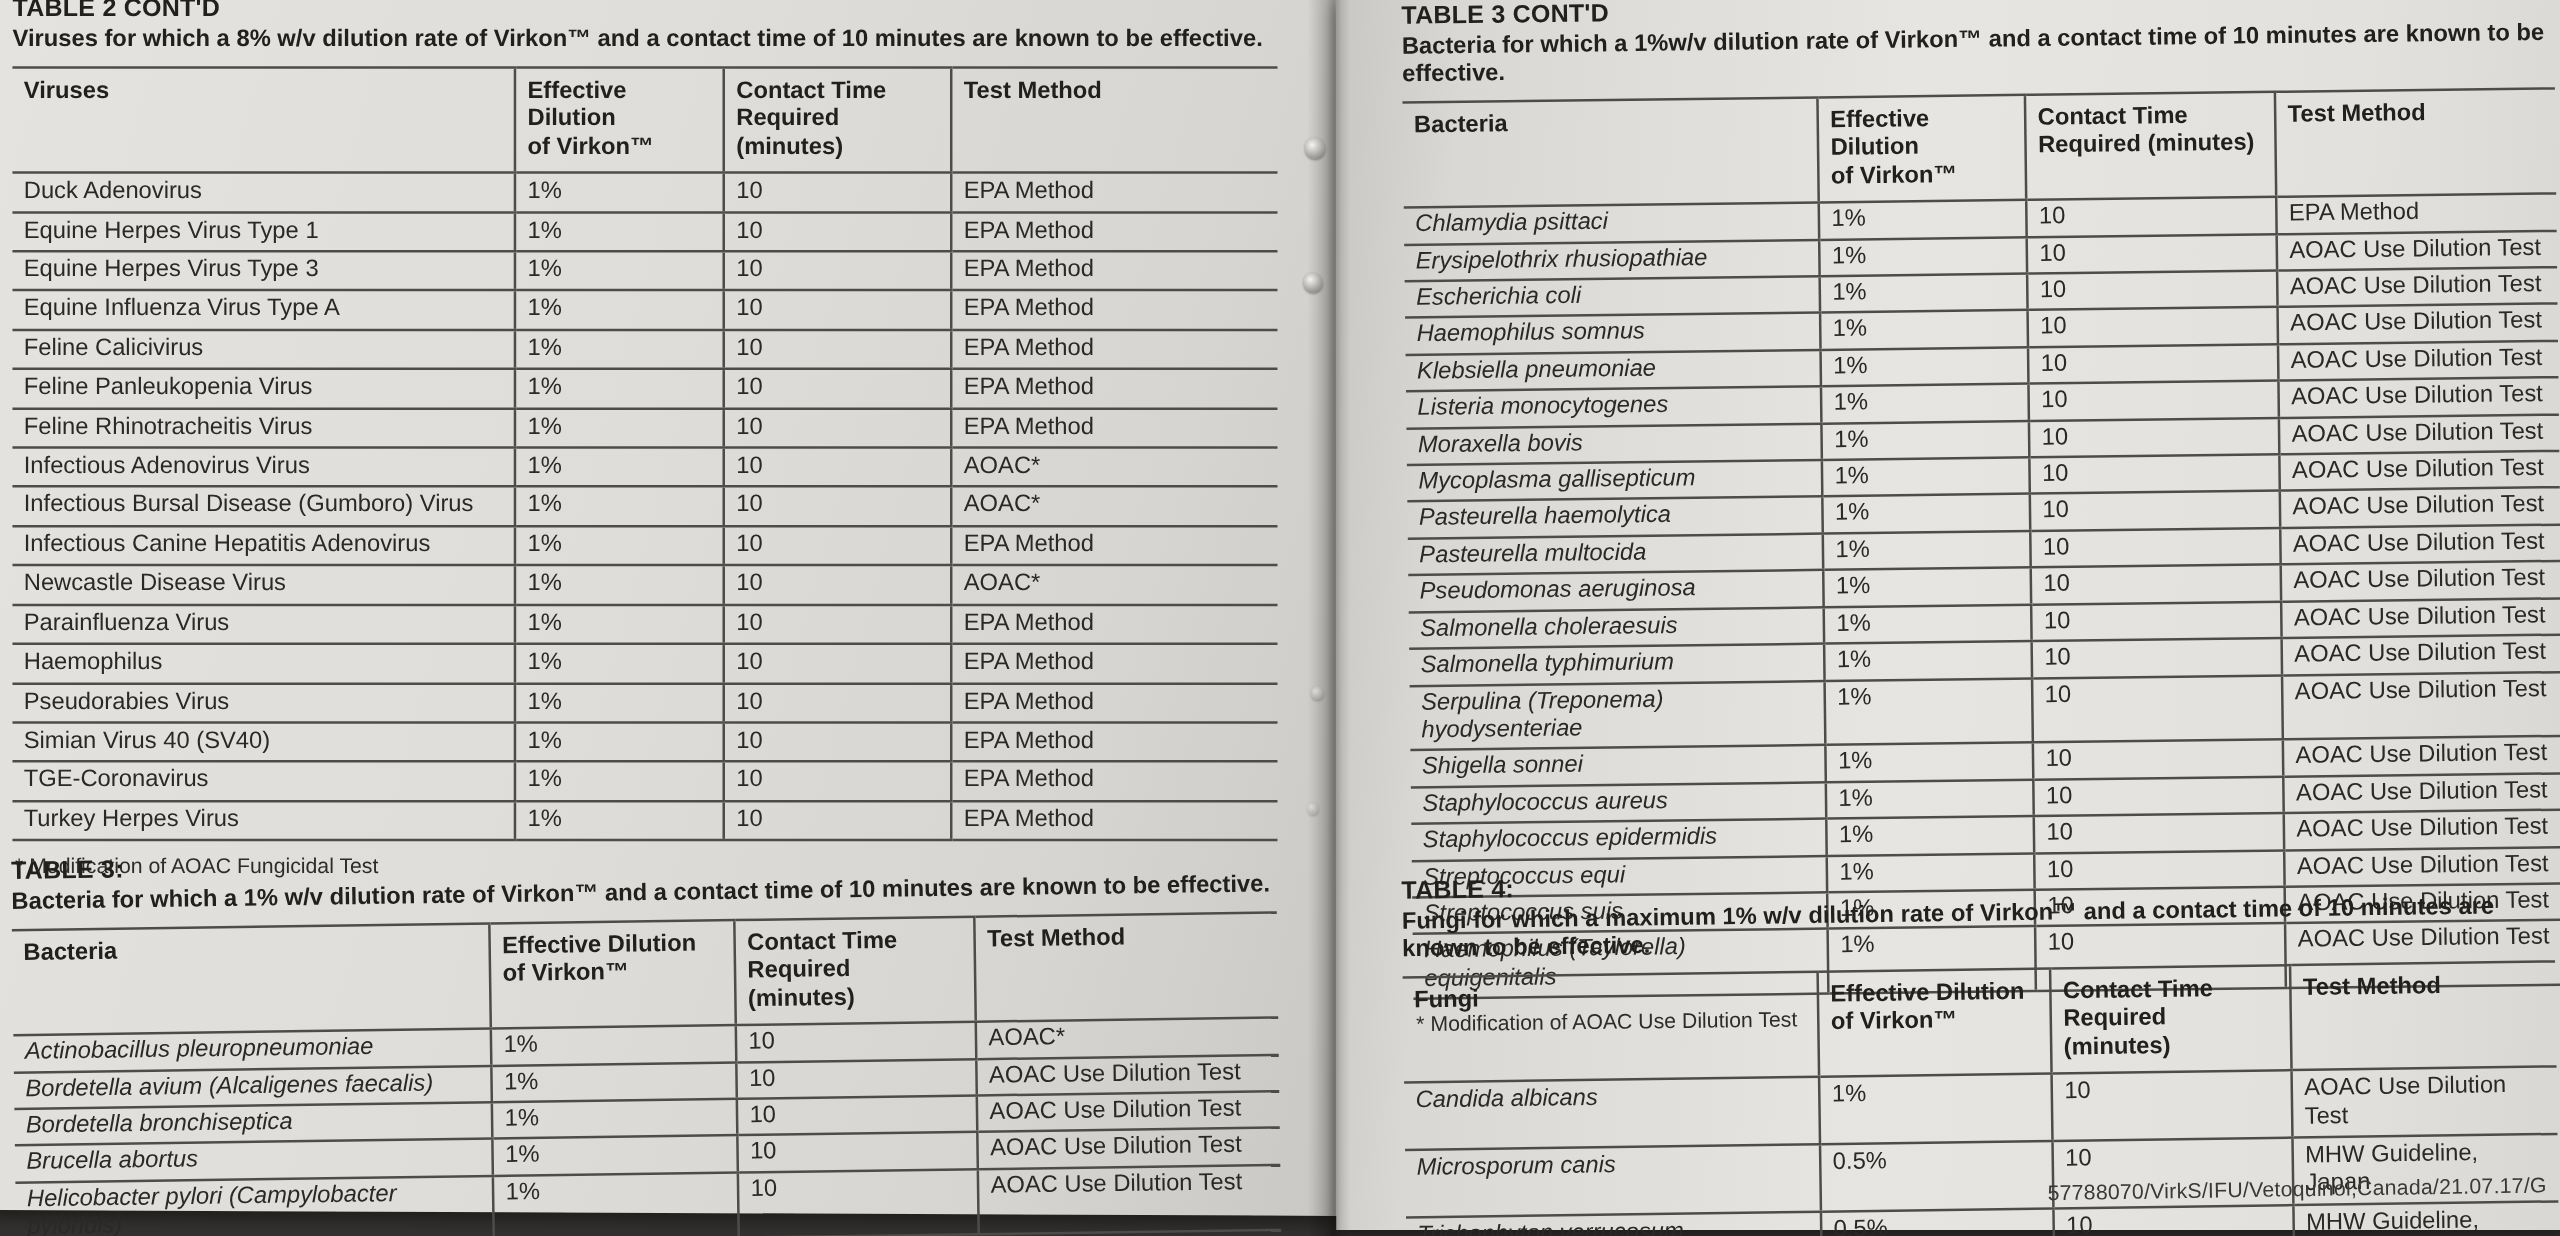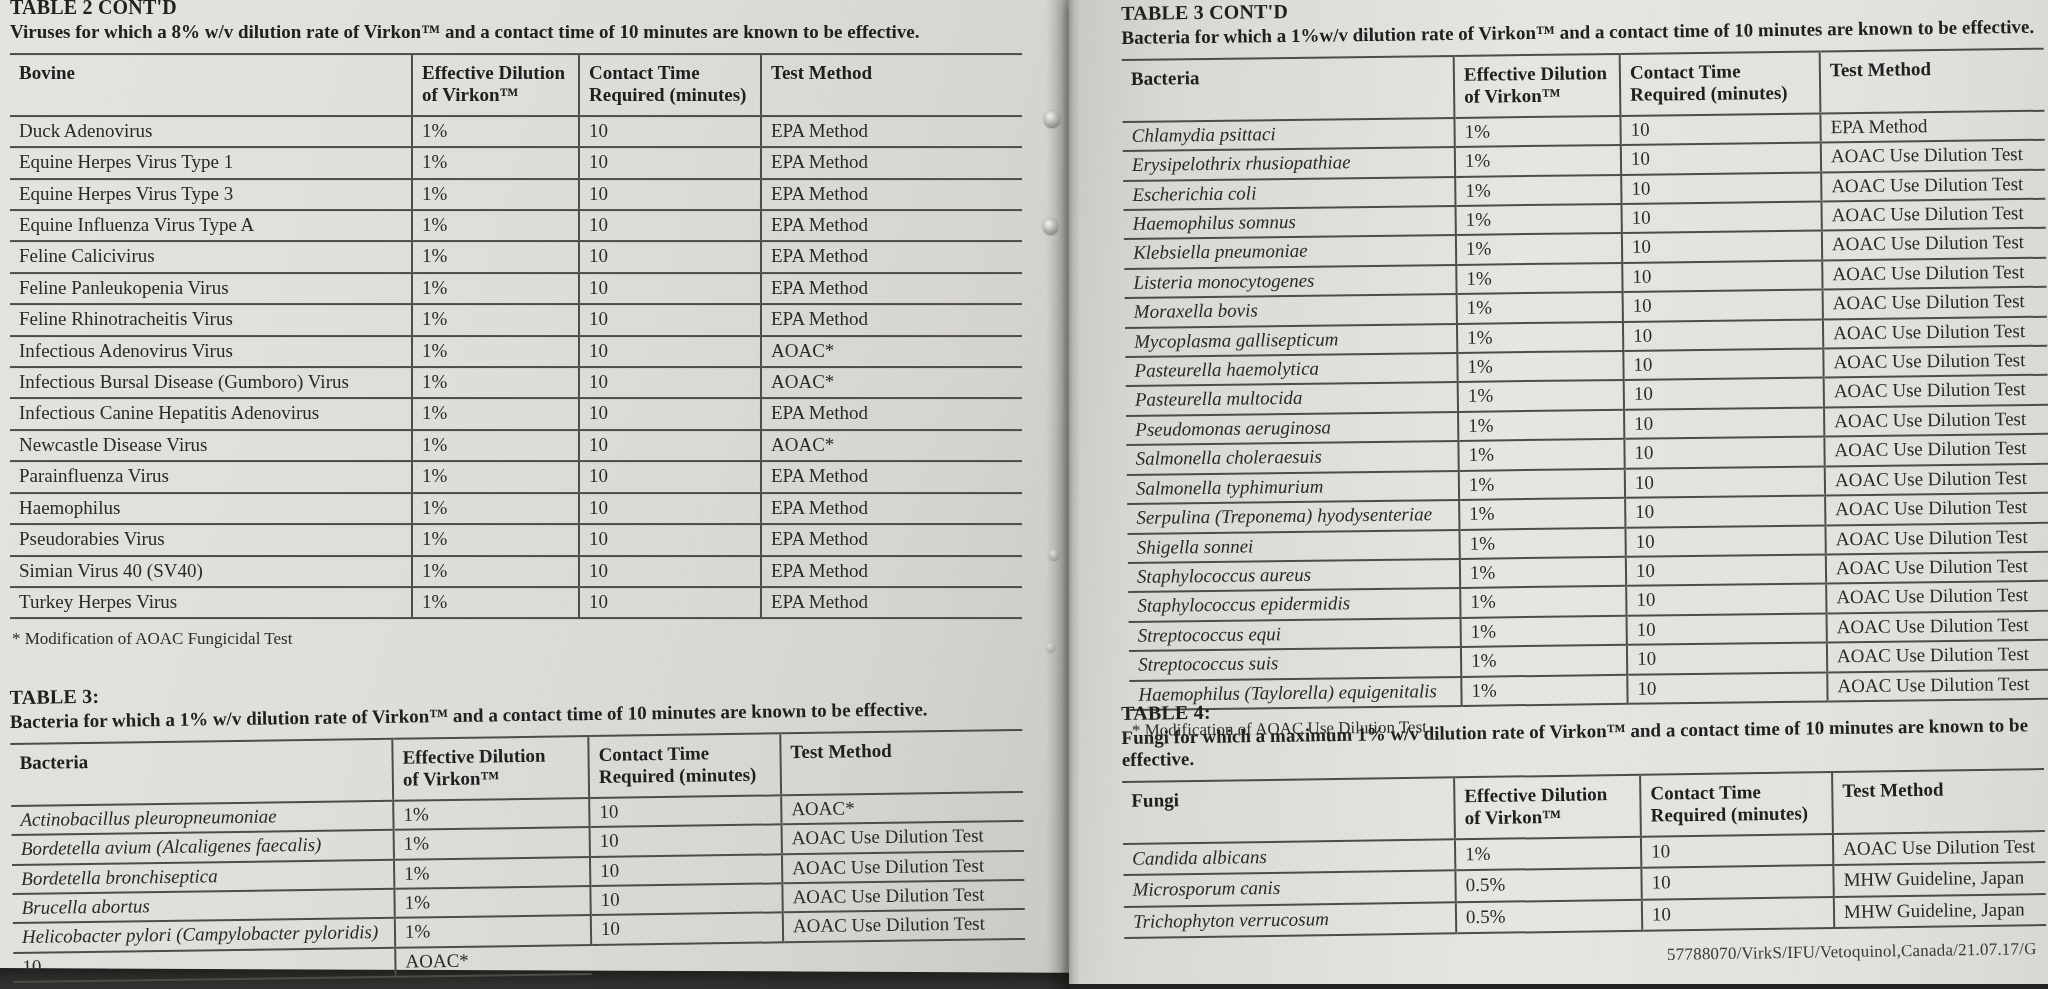--- a/index.html
+++ b/index.html
@@ -1,19 +1,19 @@
 <!DOCTYPE html>
 <html><head>
 <meta charset="utf-8">
 <style>
   html,body{margin:0;padding:0;background:#2f2e2c;}
   .photo{
     position:relative;width:2048px;height:989px;overflow:hidden;
     background:linear-gradient(180deg,#4a4947 0%,#434240 60%,#333230 100%);
-    font-family:Liberation Serif, serif;color:#262522;
+    font-family:Liberation Sans, sans-serif;color:#262522;
   }
   .page{position:absolute;}
   .page-left{
     left:-6px;top:-8px;width:1080px;height:976px;
     background:linear-gradient(105deg,#e4e3df 0%,#deddd9 45%,#d6d5d1 78%,#c9c8c4 100%);
     transform:rotate(0.25deg);transform-origin:top left;
     box-shadow:0 6px 14px rgba(0,0,0,.45);
   }
   .page-right{
     left:1069px;top:-4px;width:986px;height:988px;
@@ -69,21 +69,21 @@
       <p class="sub">Viruses for which a 8% w/v dilution rate of Virkon™ and a contact time of 10 minutes are known to be effective.</p>
       <table class="tbl">
         <colgroup>
             <col style="width:402px">
             <col style="width:167px">
             <col style="width:182px">
             <col style="width:261px">
           </colgroup>
         <thead>
           <tr>
-            <th>Bovine</th>
+            <th>Viruses</th>
             <th>Effective Dilution
 of Virkon™</th>
             <th>Contact Time
 Required (minutes)</th>
             <th>Test Method</th>
           </tr>
         </thead>
         <tbody>
             <tr>
               <td>Duck Adenovirus</td>
@@ -164,20 +164,26 @@
               <td>EPA Method</td>
             </tr>
             <tr>
               <td>Pseudorabies Virus</td>
               <td>1%</td>
               <td>10</td>
               <td>EPA Method</td>
             </tr>
             <tr>
               <td>Simian Virus 40 (SV40)</td>
+              <td>1%</td>
+              <td>10</td>
+              <td>EPA Method</td>
+            </tr>
+            <tr>
+              <td>TGE-Coronavirus</td>
               <td>1%</td>
               <td>10</td>
               <td>EPA Method</td>
             </tr>
             <tr>
               <td>Turkey Herpes Virus</td>
               <td>1%</td>
               <td>10</td>
               <td>EPA Method</td>
             </tr>

